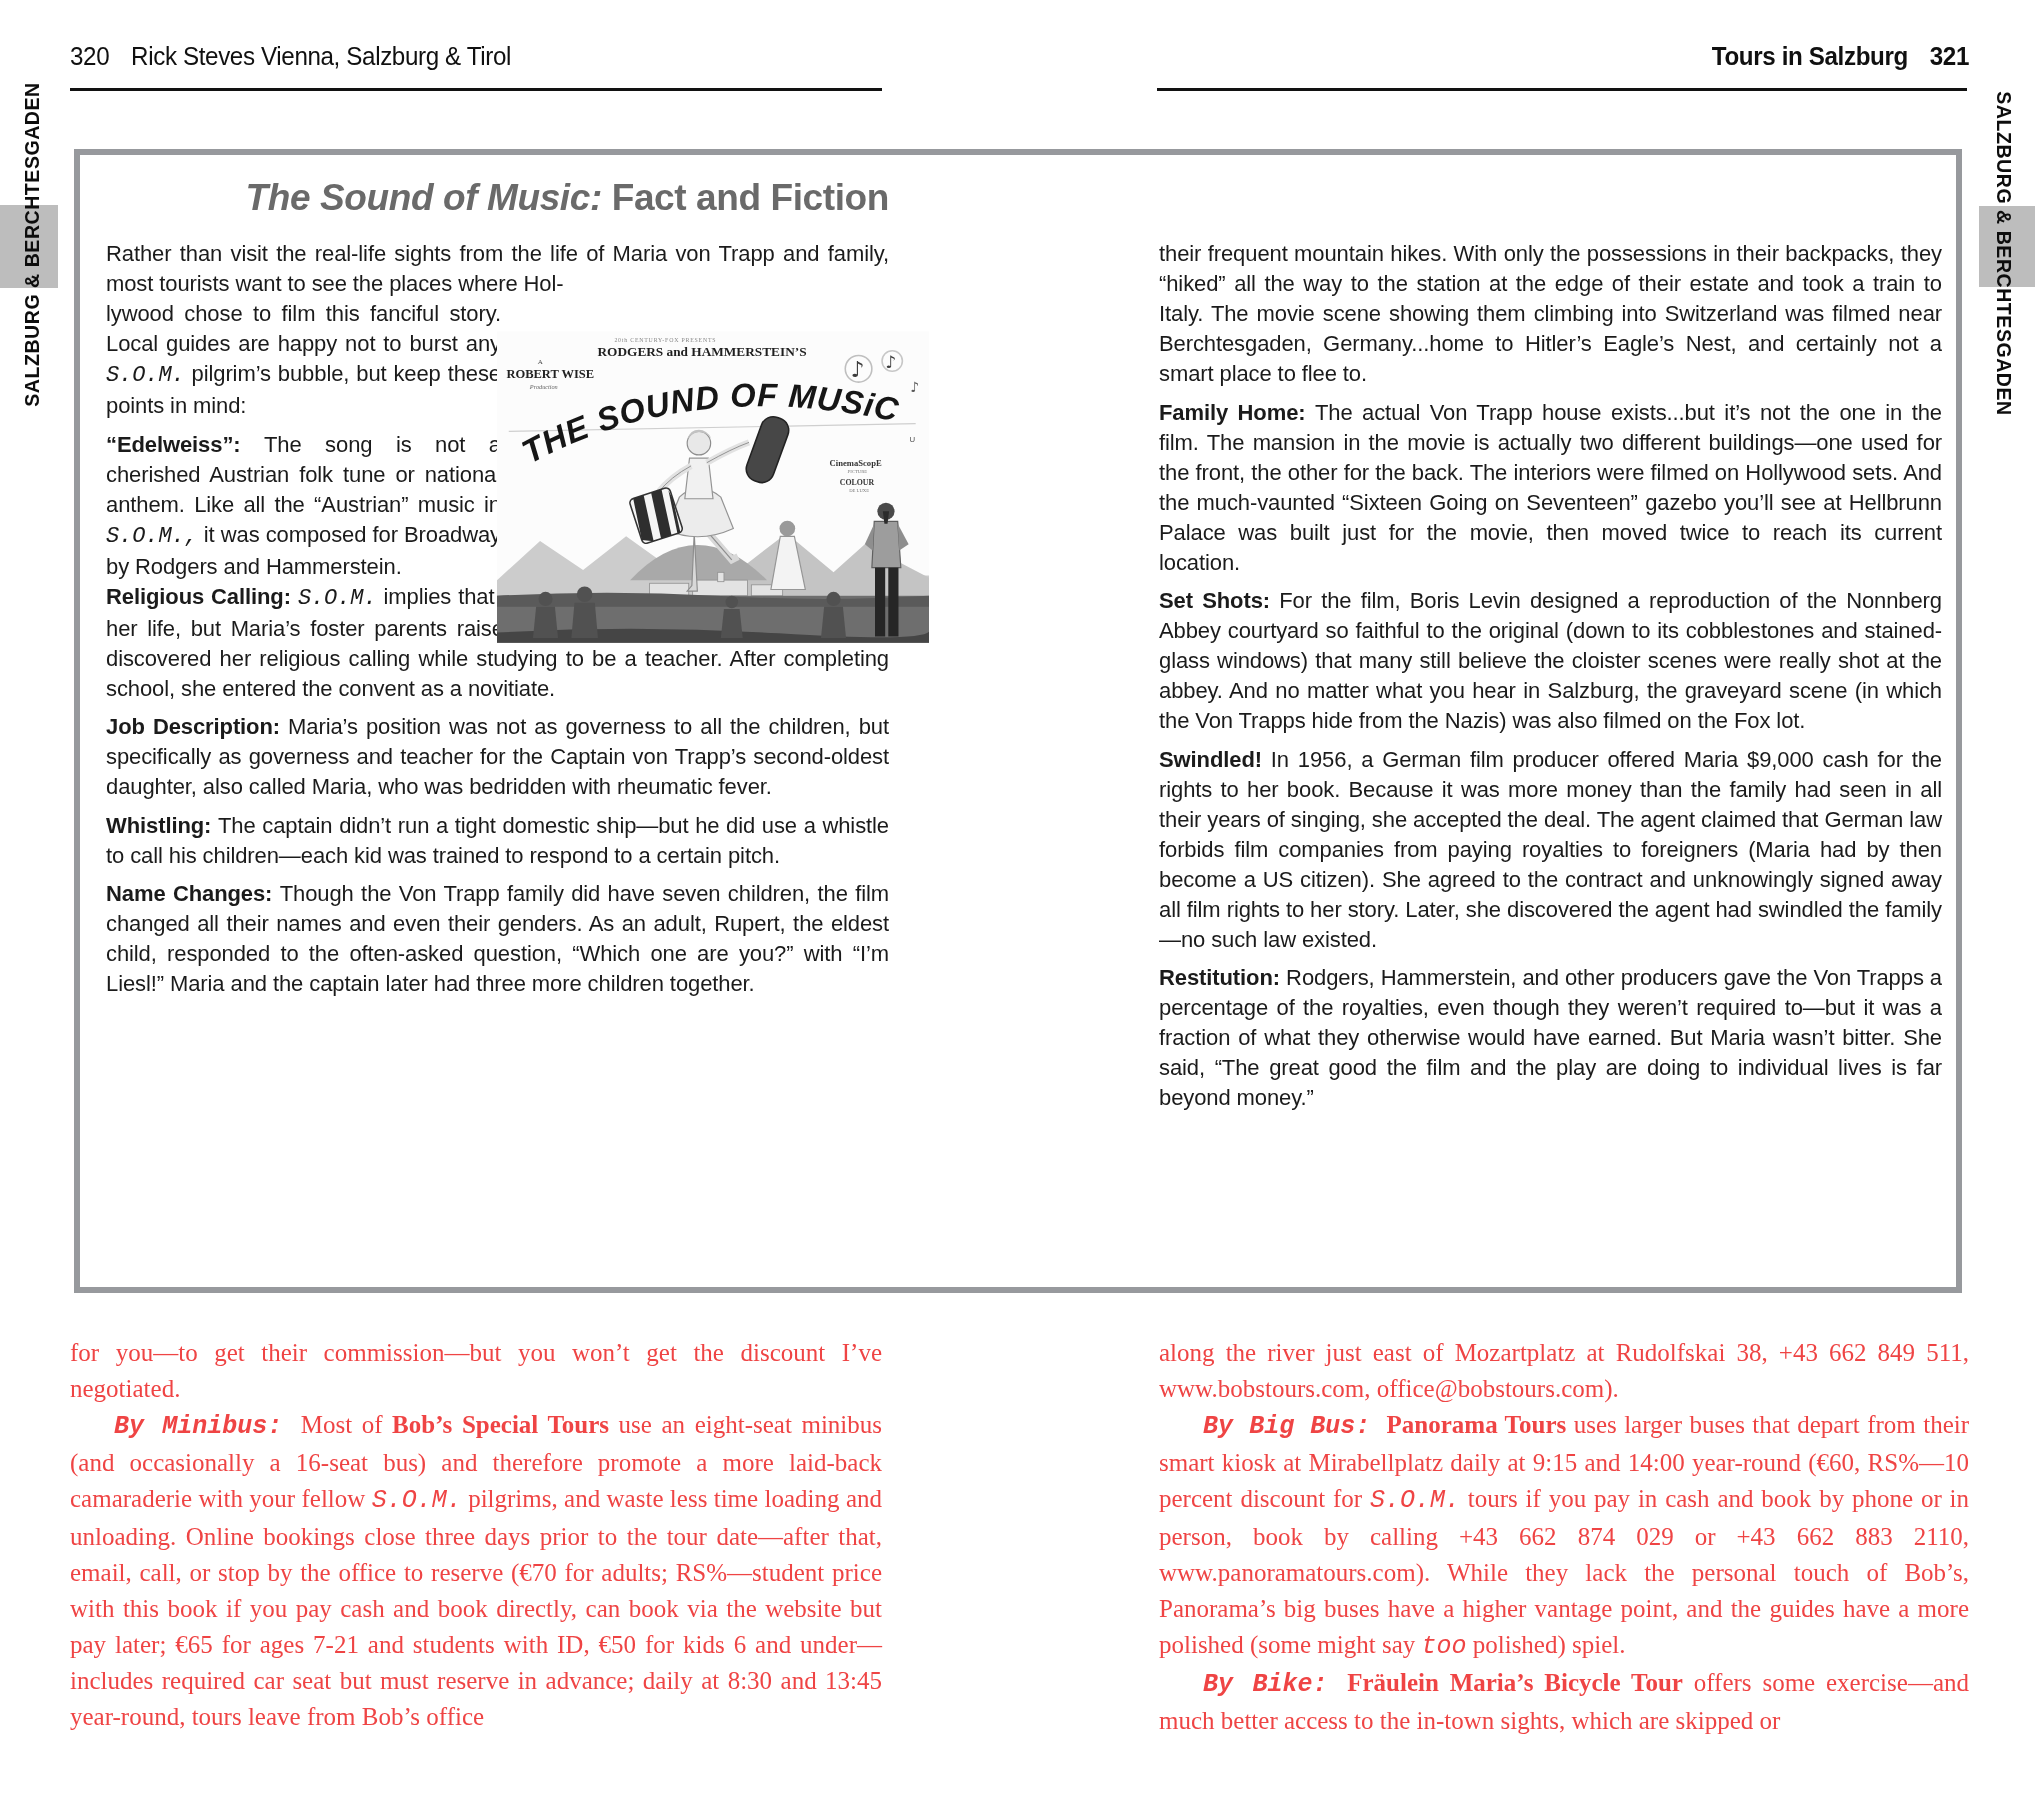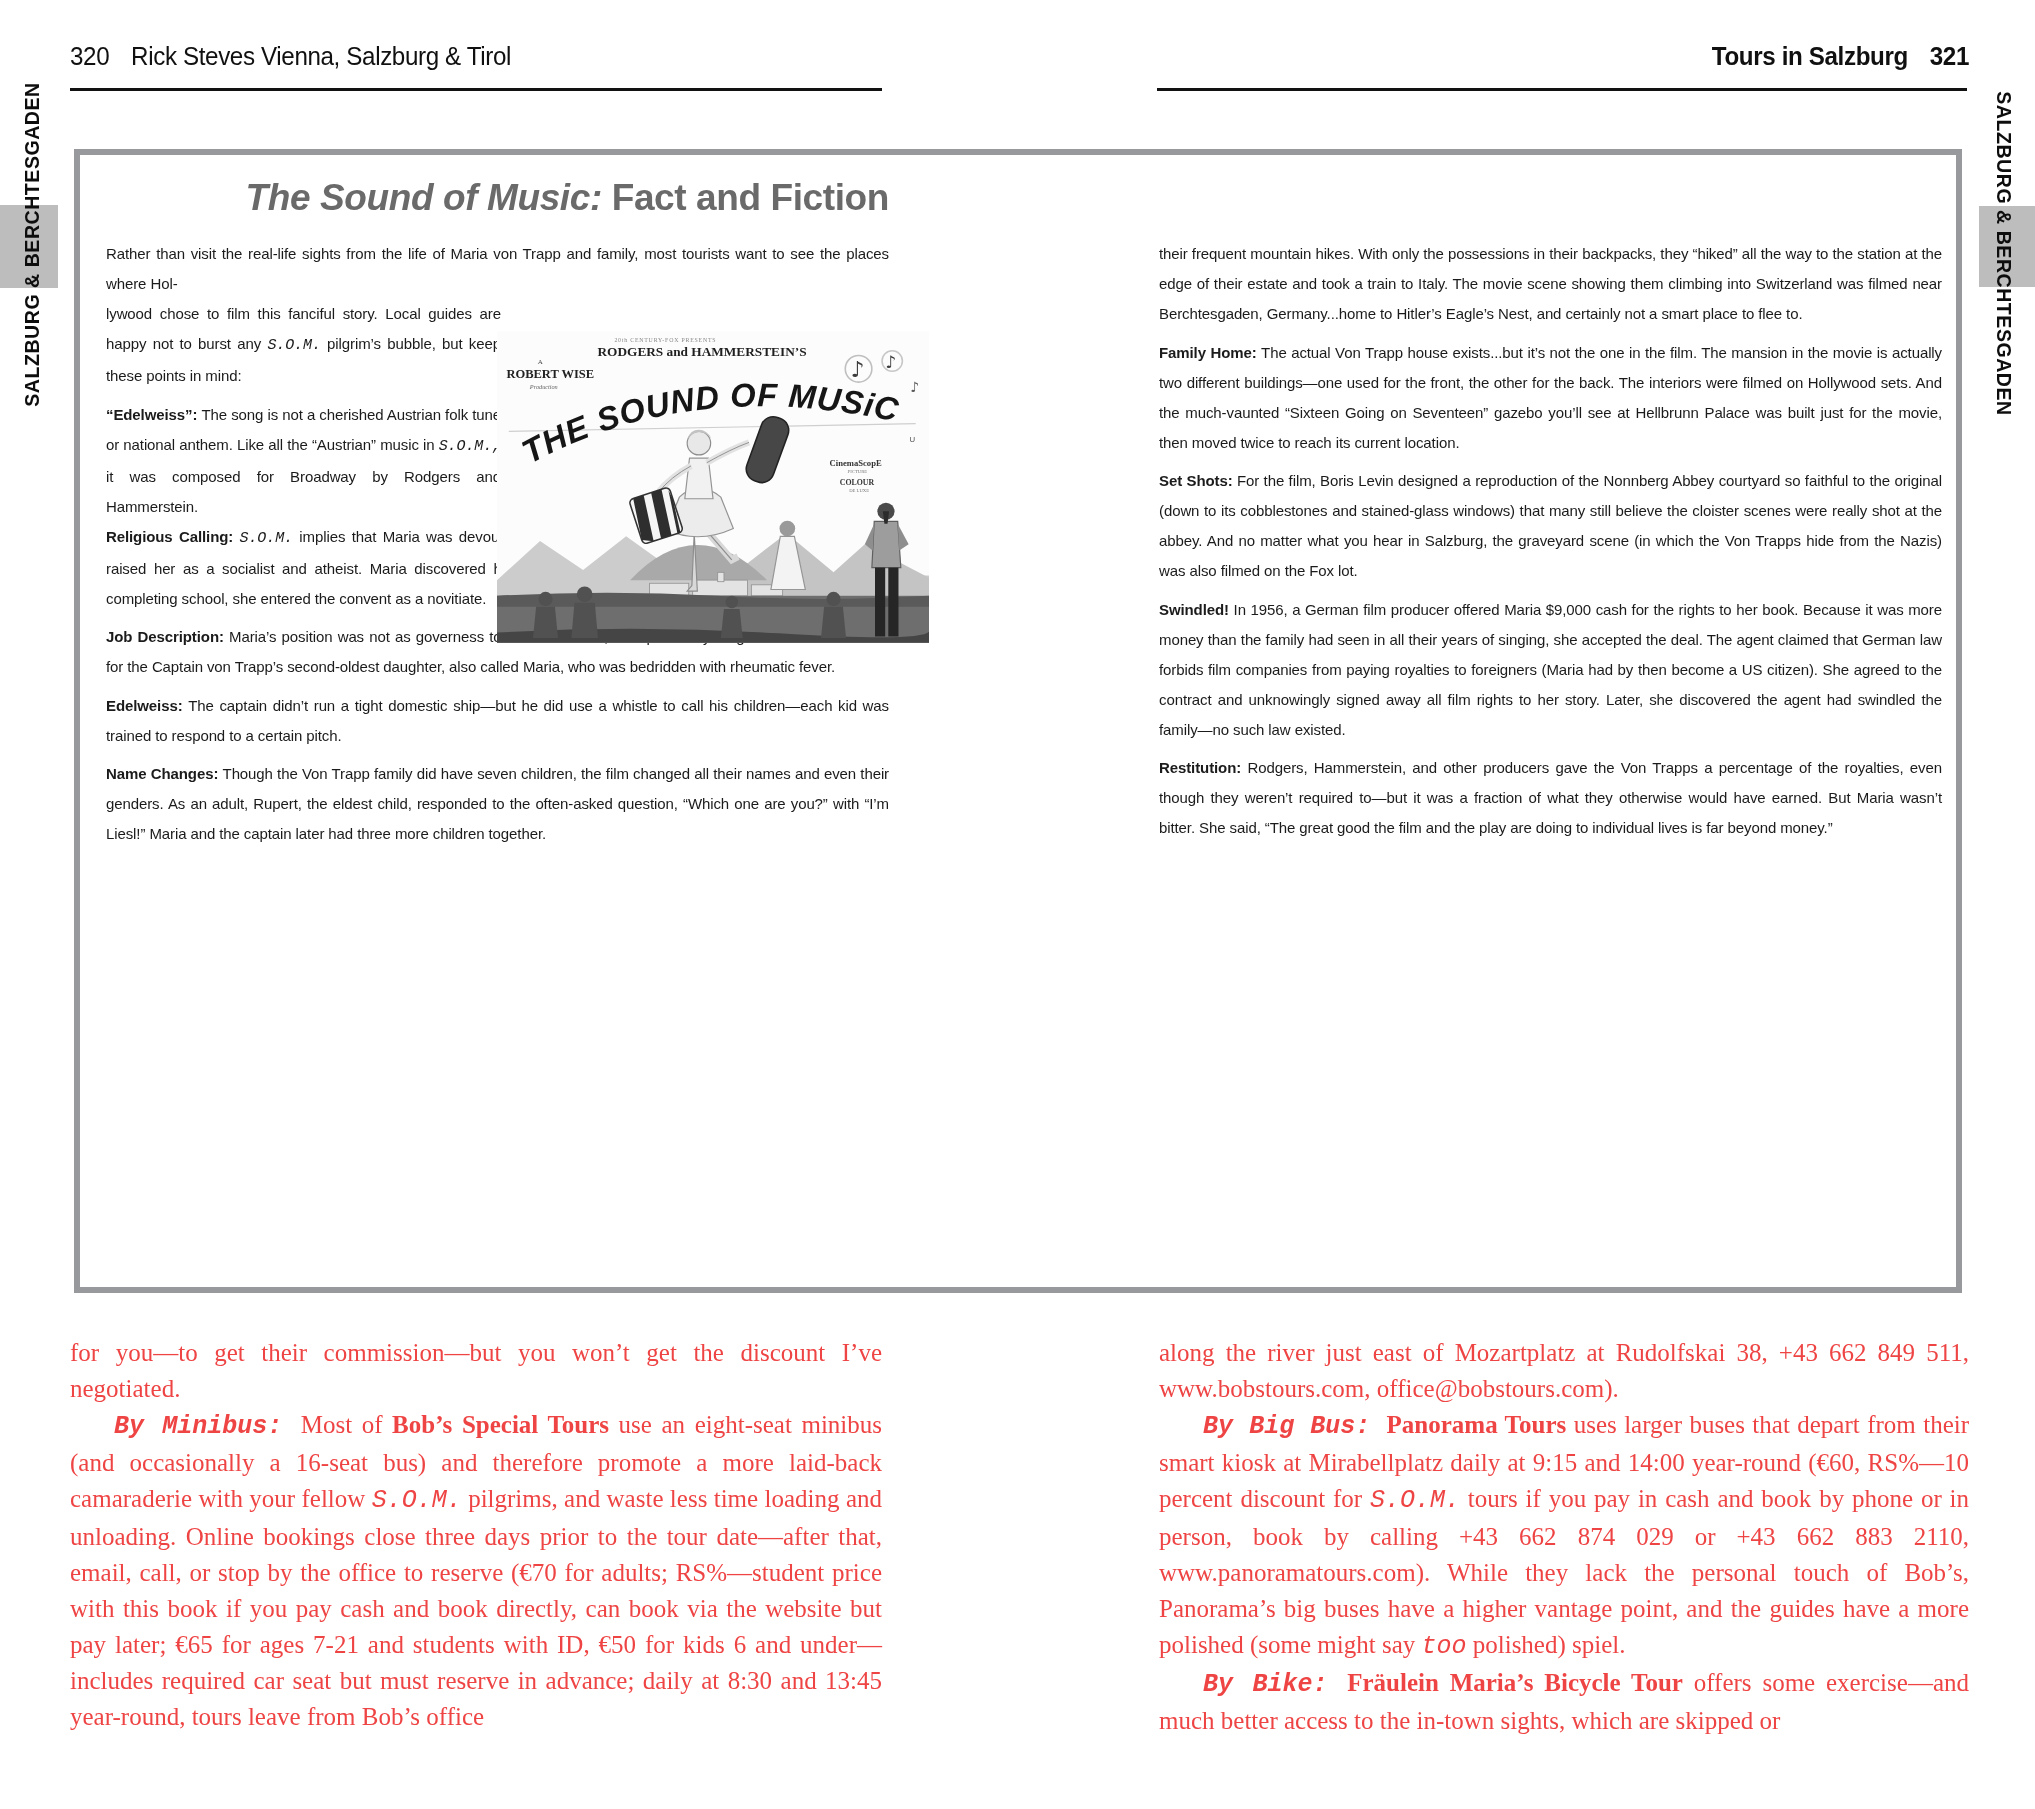--- a/index.html
+++ b/index.html
@@ -40,21 +40,21 @@
     border:6.3px solid #97999d; background:#ffffff;
   }
   .som-title {
     left:106px; top:177px; width:783px; text-align:right;
     font-size:37px; font-weight:700; color:#6a6a6a; letter-spacing:-0.4px;
   }
   .som-title .ital { font-style:italic; }
 
   .box-col { width:783px; }
   .box-col p {
-    font-size:15px; line-height:30px; text-align:justify;
+    font-size:22px; line-height:30px; text-align:justify;
     color:#1b1b1b; margin-bottom:8.6px; letter-spacing:-0.1px;
   }
   .box-col p:last-child { margin-bottom:0; }
   .col-left  { left:106px;  top:239px; }
   .col-right { left:1159px; top:239px; }
   .p-intro { margin-bottom:0 !important; }
   .wrap-narrow { width:395px; }
   .wrap-narrow p { width:395px; }
 
   .seg-b { font-weight:700; }
@@ -102,21 +102,21 @@
 </div>
 
 <div class="abs box-col col-left">
   <p class="p-intro">Rather than visit the real-life sights from the life of Maria von Trapp and family, most tourists want to see the places where Hol-</p>
   <div class="wrap-narrow">
     <p><span>lywood chose to film this fanciful story. Local guides are happy not to burst any </span><span class="seg-i">S.O.M.</span><span> pilgrim’s bubble, but keep these points in mind:</span></p>
     <p><span class="seg-b">“Edelweiss”: </span><span>The song is not a cherished Austrian folk tune or national anthem. Like all the “Austrian” music in </span><span class="seg-i">S.O.M.,</span><span> it was composed for Broadway by Rodgers and Hammerstein.</span></p>
   </div>
   <p><span class="seg-b">Religious Calling: </span><span class="seg-i">S.O.M.</span><span> implies that Maria was devoutly religious throughout her life, but Maria’s foster parents raised her as a socialist and atheist. Maria discovered her religious calling while studying to be a teacher. After completing school, she entered the convent as a novitiate.</span></p>
   <p><span class="seg-b">Job Description: </span><span>Maria’s position was not as governess to all the children, but specifically as governess and teacher for the Captain von Trapp’s second-oldest daughter, also called Maria, who was bedridden with rheumatic fever.</span></p>
-  <p><span class="seg-b">Edelweiss: </span><span>The captain didn’t run a tight domestic ship—but he did use a whistle to call his children—each kid was trained to respond to a certain pitch.</span></p>
+  <p><span class="seg-b">Whistling: </span><span>The captain didn’t run a tight domestic ship—but he did use a whistle to call his children—each kid was trained to respond to a certain pitch.</span></p>
   <p><span class="seg-b">Name Changes: </span><span>Though the Von Trapp family did have seven children, the film changed all their names and even their genders. As an adult, Rupert, the eldest child, responded to the often-asked question, “Which one are you?” with “I’m Liesl!” Maria and the captain later had three more children together.</span></p>
 </div>
 
 <div class="abs box-col col-right">
   <p>their frequent mountain hikes. With only the possessions in their backpacks, they “hiked” all the way to the station at the edge of their estate and took a train to Italy. The movie scene showing them climbing into Switzerland was filmed near Berchtesgaden, Germany...home to Hitler’s Eagle’s Nest, and certainly not a smart place to flee to.</p>
   <p><span class="seg-b">Family Home: </span><span>The actual Von Trapp house exists...but it’s not the one in the film. The mansion in the movie is actually two different buildings—one used for the front, the other for the back. The interiors were filmed on Hollywood sets. And the much-vaunted “Sixteen Going on Seventeen” gazebo you’ll see at Hellbrunn Palace was built just for the movie, then moved twice to reach its current location.</span></p>
   <p><span class="seg-b">Set Shots: </span><span>For the film, Boris Levin designed a reproduction of the Nonnberg Abbey courtyard so faithful to the original (down to its cobblestones and stained-glass windows) that many still believe the cloister scenes were really shot at the abbey. And no matter what you hear in Salzburg, the graveyard scene (in which the Von Trapps hide from the Nazis) was also filmed on the Fox lot.</span></p>
   <p><span class="seg-b">Swindled! </span><span>In 1956, a German film producer offered Maria $9,000 cash for the rights to her book. Because it was more money than the family had seen in all their years of singing, she accepted the deal. The agent claimed that German law forbids film companies from paying royalties to foreigners (Maria had by then become a US citizen). She agreed to the contract and unknowingly signed away all film rights to her story. Later, she discovered the agent had swindled the family—no such law existed.</span></p>
   <p><span class="seg-b">Restitution: </span><span>Rodgers, Hammerstein, and other producers gave the Von Trapps a percentage of the royalties, even though they weren’t required to—but it was a fraction of what they otherwise would have earned. But Maria wasn’t bitter. She said, “The great good the film and the play are doing to individual lives is far beyond money.”</span></p>
 </div>

